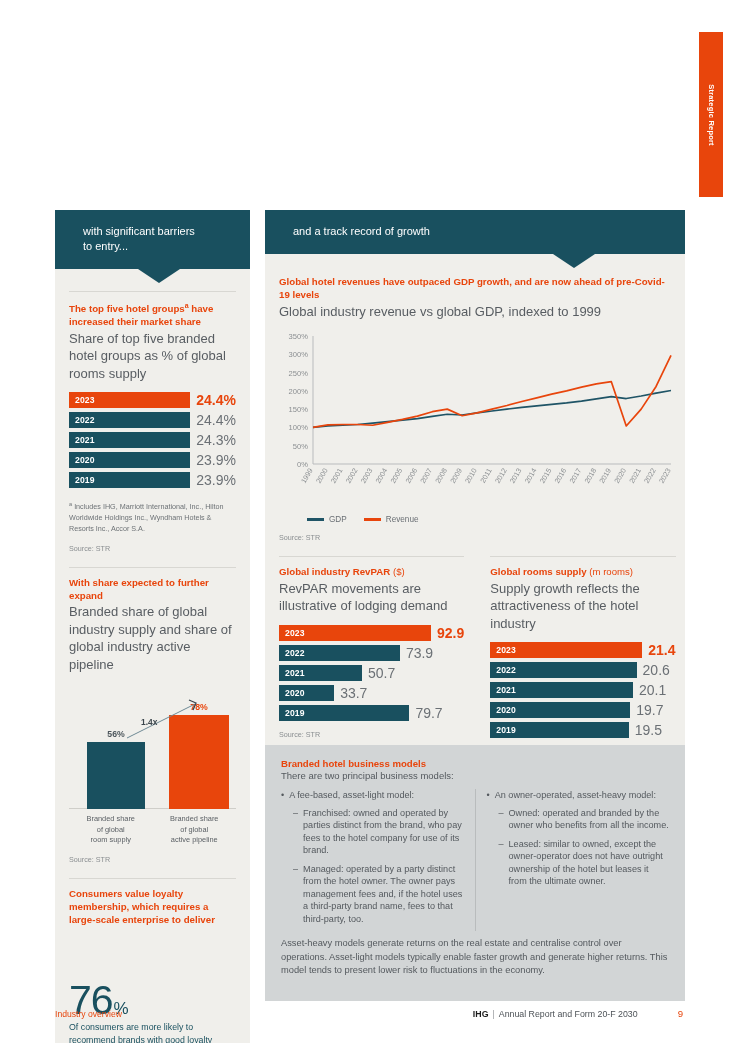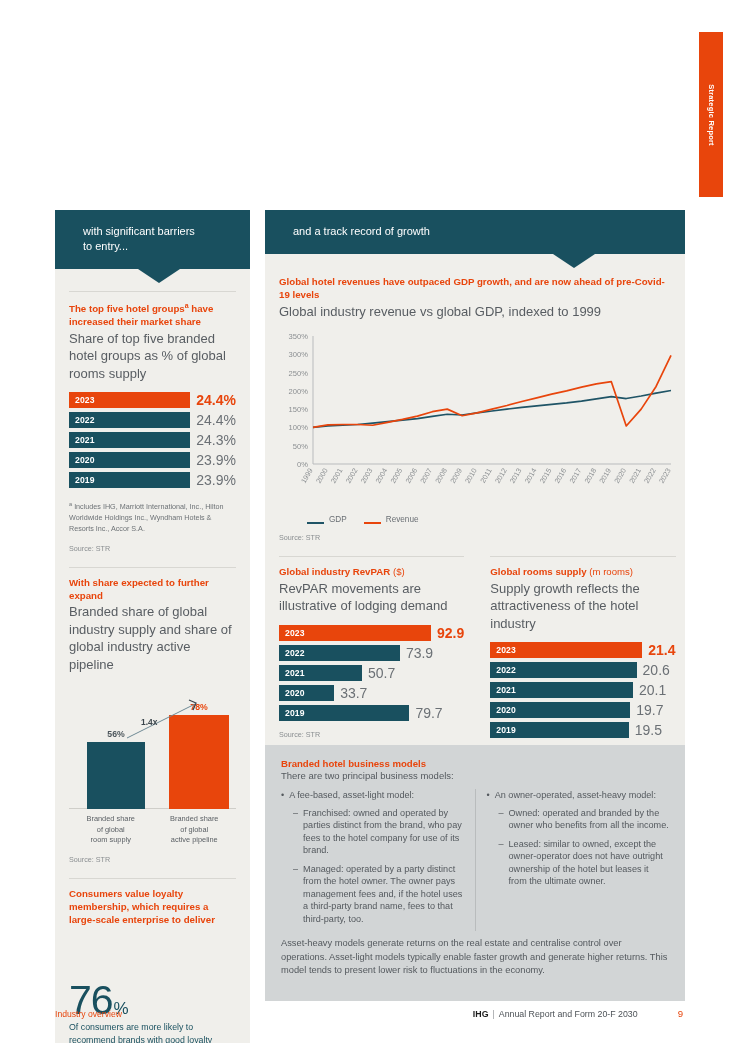--- a/index.html
+++ b/index.html
@@ -76,21 +76,21 @@
   .collabel.teal{color:#4c555b;}
   .collabel.orange{color:#E8450C;}
   .colaxis{position:absolute;left:0;right:0;bottom:0;height:1px;background:#cfcec9;}
   .colcats{display:flex;margin-top:5px;}
   .colcat{flex:1;text-align:center;font-size:7.4px;line-height:1.45;color:#5b6065;}
   .mult{position:absolute;font-size:8.4px;font-weight:bold;color:#3c464c;}
 
   
   .linechart{position:relative;width:400px;height:178px;margin-top:4px;}
   .legend{display:flex;gap:17px;align-items:center;margin:7px 0 0 28px;}
-  .legend-item{display:flex;align-items:flex-end;gap:5px;font-size:8.2px;color:#6b7075;}
+  .legend-item{display:flex;align-items:center;gap:5px;font-size:8.2px;color:#6b7075;}
   .swatch{width:17px;height:2.4px;display:block;}
 
   
   .split{display:flex;margin-top:14px;}
   .split .half{width:197px;}
   .split .divider{width:1px;background:#d8d7d2;margin:0 13px;}
 
   
   .bigstat{display:flex;align-items:baseline;color:#19505F;margin-top:10px;}
   .bigstat .num{font-size:41px;line-height:.95;font-weight:300;letter-spacing:-1px;margin-top:44px;}

